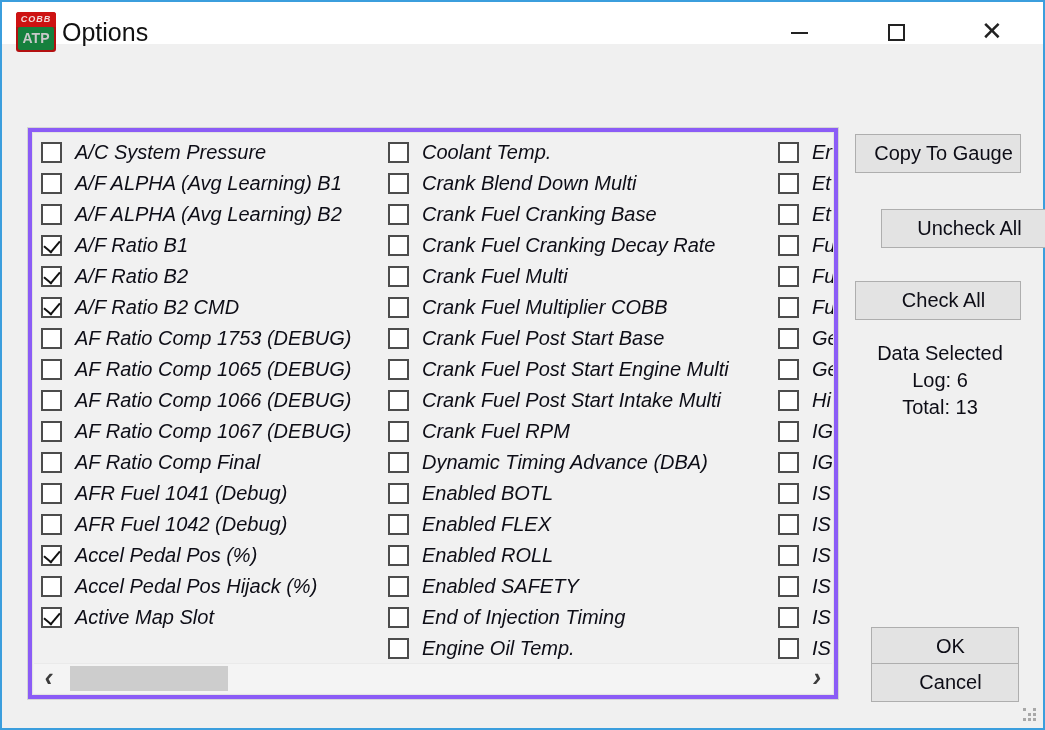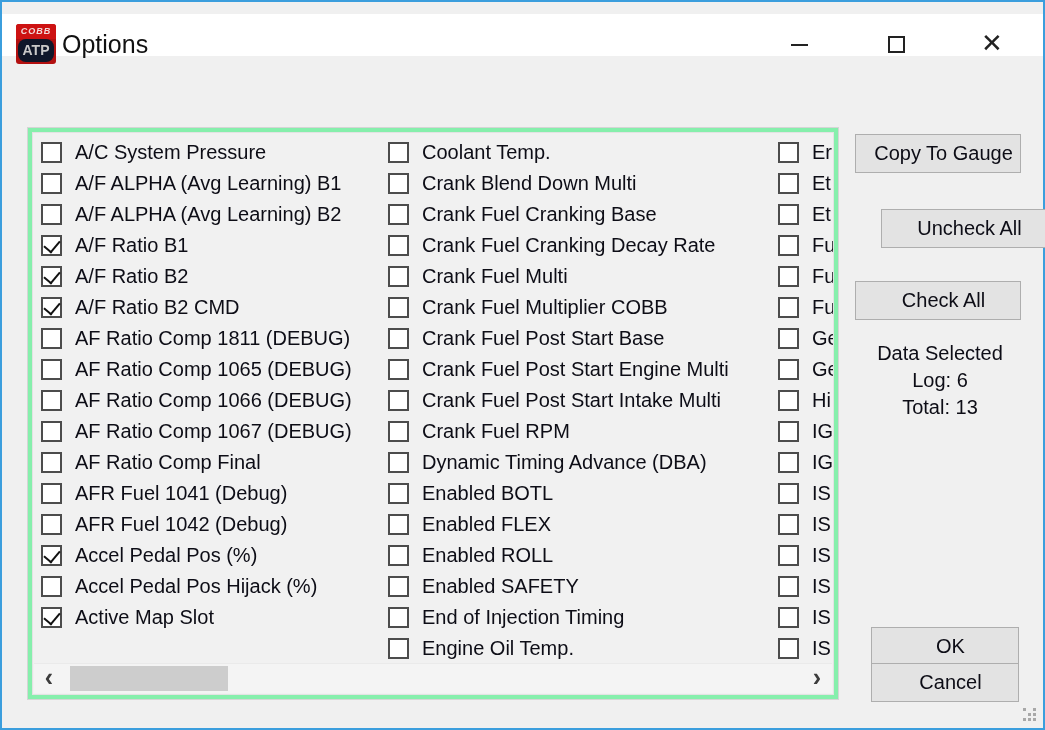--- a/index.html
+++ b/index.html
@@ -3,45 +3,45 @@
 <meta charset="utf-8">
 <style>
   * { margin:0; padding:0; box-sizing:border-box; }
   html,body { width:1045px; height:730px; background:#fff; }
   body { font-family:"Liberation Sans", sans-serif; color:#000; overflow:hidden; }
 
   .window { position:relative; width:1045px; height:730px;
             border:2px solid #3b9edd; background:#f0f0f0; }
 
   
-  .titlebar { position:absolute; left:0; top:12px; width:100%; height:42px; background:#fff; }
+  .titlebar { position:absolute; left:0; top:0; width:100%; height:42px; background:#fff; }
   .app-icon { position:absolute; left:14px; top:10px; width:40px; height:40px;
               background:#b31010; border-radius:3px; display:flex; flex-direction:column; overflow:hidden; }
   .app-icon .icon-top { height:15px; background:#cd1212; color:#f2d9d9; font-size:9px;
               font-weight:bold; font-style:italic; text-align:center; line-height:15px; letter-spacing:1px; }
-  .app-icon .icon-bottom { flex:1; background:#0f172a; color:#c9c9c9; font-weight:bold;
-              font-size:14px; text-align:center; line-height:23px; margin:0 2px 2px; border-radius:8px; }
+  .app-icon .icon-bottom { flex:1; background:#15803d; color:#c9c9c9; font-weight:bold;
+              font-size:14px; text-align:center; line-height:23px; margin:0 2px 2px; border-radius:2px; }
   .win-title { position:absolute; left:60px; top:16px; font-size:25px; color:#111; }
   .ctl { position:absolute; cursor:default; }
   .ctl-min { left:789px; top:30px; width:17px; height:2px; background:#222; }
   .ctl-max { left:886px; top:22px; width:17px; height:17px; border:2px solid #222; background:#fff; }
   .ctl-close { left:979px; top:14px; font-size:26px; line-height:30px; color:#222; }
 
   
   .tabstrip { position:absolute; left:26px; top:88px; height:38px; display:flex; align-items:flex-end; z-index:3; }
   .tab { height:33px; padding:0 16px; background:#f0f0f0; border:1px solid #b9b9b9;
          font-size:20px; line-height:31px; color:#101018; white-space:nowrap; margin-right:1px; }
   .tab.active { height:38px; background:#fff; border-bottom:1px solid #fff; line-height:36px;
                 margin-bottom:-1px; padding:0 18px; }
   .tab-scroll { width:25px; height:28px; margin:0 0 3px 2px; background:#f2f2f2; border:1px solid #b9b9b9;
                 font-size:11px; color:#111; text-align:center; line-height:26px; }
 
   
   .tab-page { position:absolute; left:25px; top:125px; width:812px; height:573px;
-              background:#86efac; border:1px solid #d5d5d5; }
+              background:#8b5cf6; border:1px solid #d5d5d5;font-style:italic; }
   .listbox { position:absolute; left:4px; top:4px; width:802px; height:563px;
              background:#f1f1f1; border:1px solid #e3e3e3; overflow:hidden; }
   .list-col { position:absolute; top:4px; }
   .col-0 { left:8px;  width:345px; }
   .col-1 { left:355px; width:388px; }
   .col-2 { left:745px; width:200px; }
   .item { display:flex; align-items:center; height:31px; }
   .cb { position:relative; flex:0 0 21px; width:21px; height:21px; background:#fff;
         border:2px solid #4c4c4c; margin-right:13px; }
   .cb.checked::after { content:""; position:absolute; left:4px; top:0px; width:8px; height:13px;
@@ -114,21 +114,21 @@
           <div class="item">
             <span class="cb checked"></span>
             <span class="lbl">A/F Ratio B2</span>
           </div>
           <div class="item">
             <span class="cb checked"></span>
             <span class="lbl">A/F Ratio B2 CMD</span>
           </div>
           <div class="item">
             <span class="cb"></span>
-            <span class="lbl">AF Ratio Comp 1811 (DEBUG)</span>
+            <span class="lbl">AF Ratio Comp 1753 (DEBUG)</span>
           </div>
           <div class="item">
             <span class="cb"></span>
             <span class="lbl">AF Ratio Comp 1065 (DEBUG)</span>
           </div>
           <div class="item">
             <span class="cb"></span>
             <span class="lbl">AF Ratio Comp 1066 (DEBUG)</span>
           </div>
           <div class="item">

